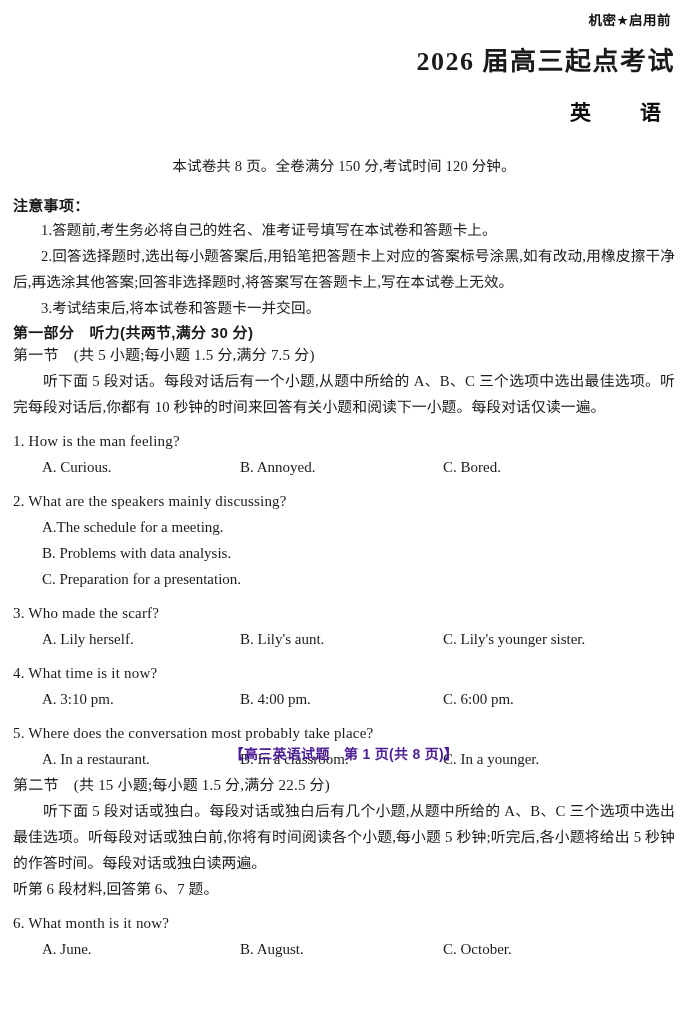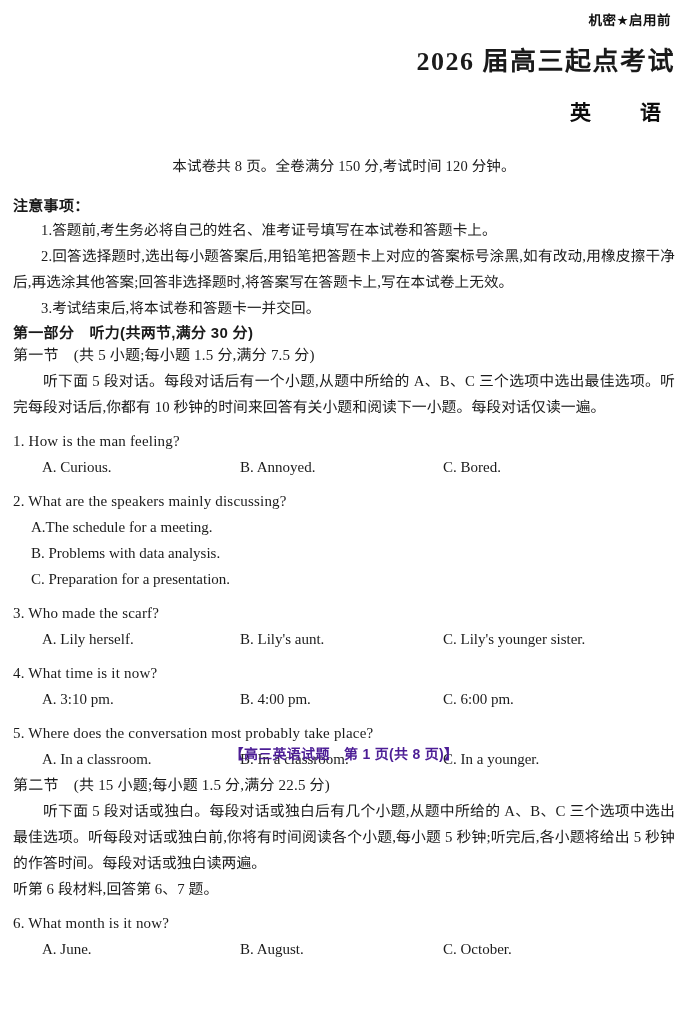--- a/index.html
+++ b/index.html
@@ -137,21 +137,21 @@
   .opt {
     position: absolute;
     top: 0;
   }
   .opt-a { left: 29px; }
   .opt-b { left: 227px; }
   .opt-c { left: 430px; }
 
   .opt-stacked {
     display: block;
-    margin-left: 18px;
+    margin-left: 29px;
     line-height: 26px;
   }
 
   .answer-note {
     font-size: 15px;
     line-height: 26px;
     text-indent: 29px;
   }
 
   .pound {
@@ -231,21 +231,21 @@
     <div class="answer-line">
       <span class="opt opt-a">A. 3:10 pm.</span>
       <span class="opt opt-b">B. 4:00 pm.</span>
       <span class="opt opt-c">C. 6:00 pm.</span>
     </div>
   </div>
 
   <div class="q-block">
     <div class="q-stem">5. Where does the conversation most probably take place?</div>
     <div class="answer-line">
-      <span class="opt opt-a">A. In a classroom.</span>
+      <span class="opt opt-a">A. In a restaurant.</span>
       <span class="opt opt-b">B. In a classroom.</span>
       <span class="opt opt-c">C. In a younger.</span>
     </div>
   </div>
 
   <div class="section-heading">第二节　(共 15 小题;每小题 1.5 分,满分 22.5 分)</div>
   <div class="instructions">听下面 5 段对话或独白。每段对话或独白后有几个小题,从题中所给的 A、B、C 三个选项中选出最佳选项。听每段对话或独白前,你将有时间阅读各个小题,每小题 5 秒钟;听完后,各小题将给出 5 秒钟的作答时间。每段对话或独白读两遍。</div>
   <div class="material-cue">听第 6 段材料,回答第 6、7 题。</div>
 
   <div class="q-block">

